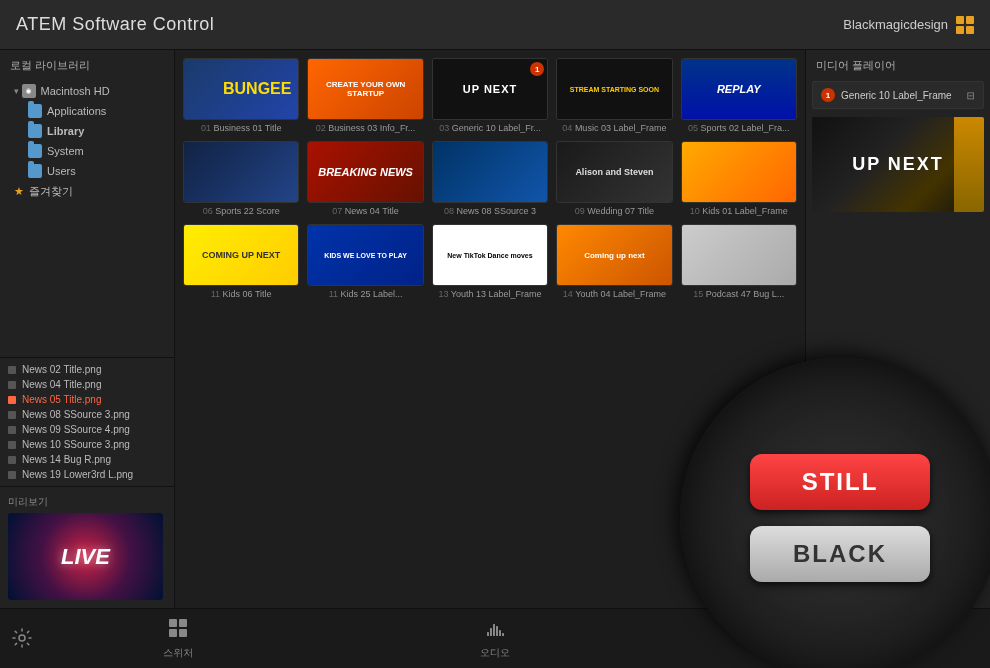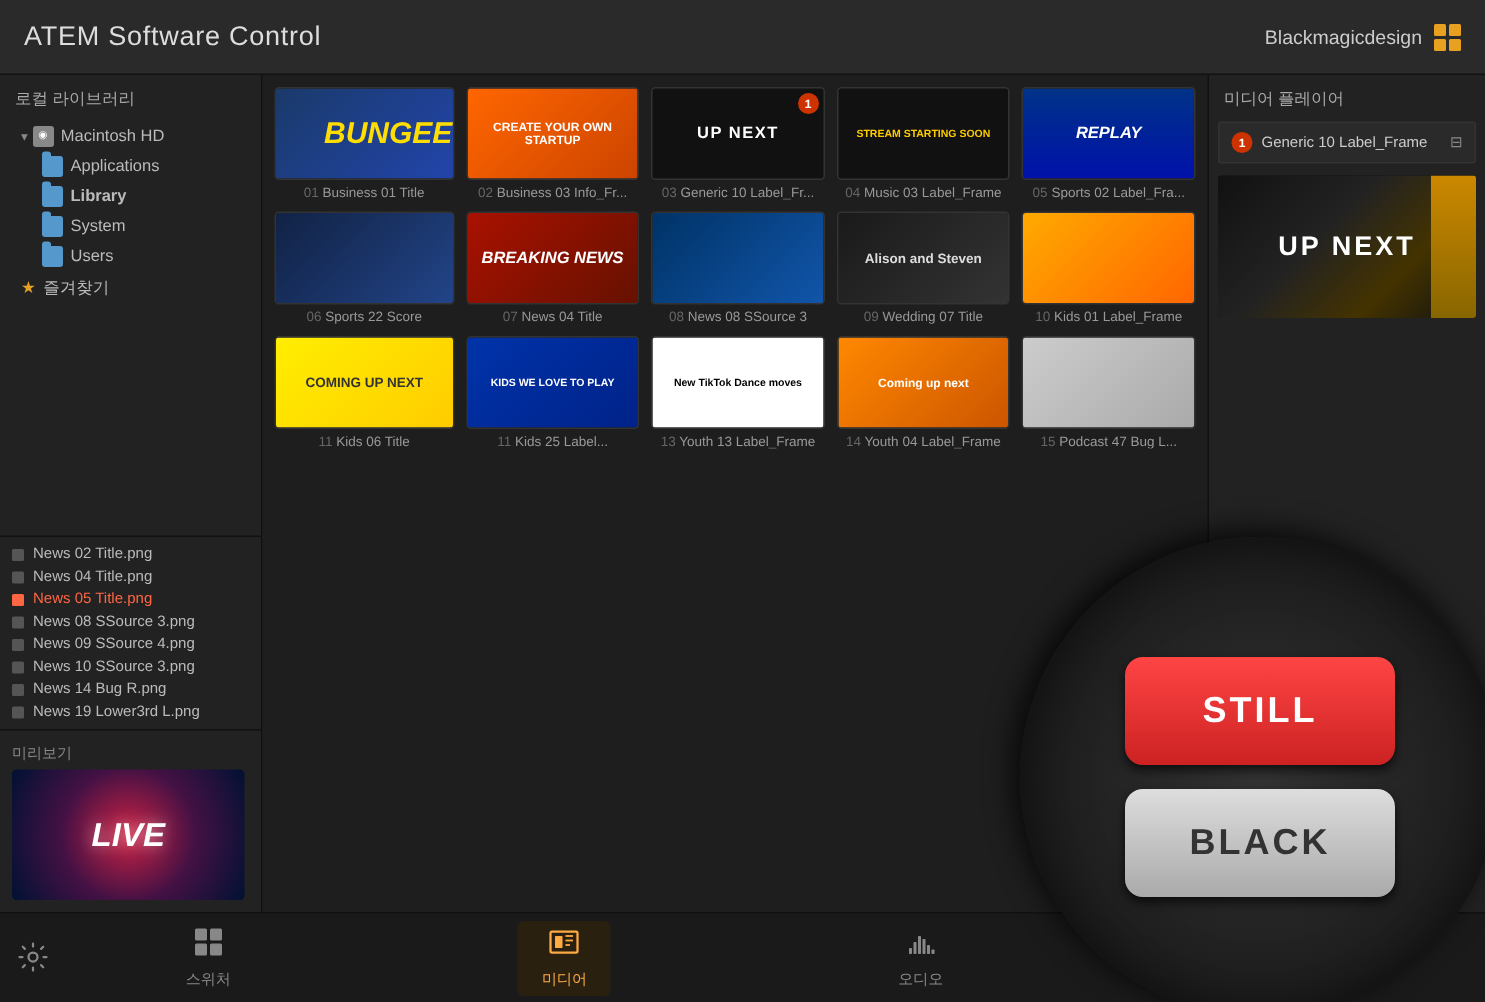--- a/index.html
+++ b/index.html
@@ -383,21 +383,21 @@
       display: flex;
       flex-direction: column;
       align-items: center;
       justify-content: center;
       gap: 16px;
       z-index: 100;
     }
 
     .big-button {
       width: 180px;
-      height: 72px;
+      height: 56px;
       border-radius: 12px;
       border: none;
       font-size: 24px;
       font-weight: 900;
       letter-spacing: 2px;
       cursor: pointer;
       box-shadow: 0 4px 8px rgba(0,0,0,0.5), 0 2px 4px rgba(0,0,0,0.3);
     }
 
     .still-button {
@@ -506,21 +506,21 @@
         <span>LIVE</span>
       </div>
     </div>
   </div>
 
   <div id="center-content">
     <div class="grid-container" id="grid-container">
     <div class="grid-item">
       <div class="thumb-wrap">
 
-        <div class="thumb" style="background:linear-gradient(135deg,#1a3a6a,#2244aa);color:#ffdd00;font-size:20px;font-style:italic;font-weight:900;padding-left:32px;">BUNGEE</div>
+        <div class="thumb" style="background:linear-gradient(135deg,#1a3a6a,#2244aa);color:#ffdd00;font-size:16px;font-weight:900;padding-left:32px;">BUNGEE</div>
       </div>
       <div class="item-label">
         <span class="item-number">01 </span>Business 01 Title
       </div>
     </div>
         <div class="grid-item">
       <div class="thumb-wrap">
 
         <div class="thumb" style="background:linear-gradient(135deg,#ff6600,#cc4400);color:#fff;font-size:8px;text-align:center;padding:4px;">CREATE YOUR OWN STARTUP</div>
       </div>
@@ -671,32 +671,20 @@
   <div class="nav-item">
     <span class="nav-icon">
       <svg width="20" height="20" viewBox="0 0 20 20" fill="#888">
           <rect x="1" y="1" width="8" height="8" rx="1"></rect>
           <rect x="11" y="1" width="8" height="8" rx="1"></rect>
           <rect x="1" y="11" width="8" height="8" rx="1"></rect>
           <rect x="11" y="11" width="8" height="8" rx="1"></rect>
         </svg>
     </span>
     <span class="nav-label">스위처</span>
-  </div>
-  <div class="nav-item active">
-    <span class="nav-icon">
-      <svg width="20" height="20" viewBox="0 0 20 20" fill="#ffaa44">
-          <rect x="1" y="3" width="18" height="14" rx="1" fill="none" stroke="#ffaa44" stroke-width="1.5"></rect>
-          <rect x="4" y="6" width="5" height="8" rx="0.5" fill="#ffaa44"></rect>
-          <line x1="11" y1="6" x2="16" y2="6" stroke="#ffaa44" stroke-width="1.2"></line>
-          <line x1="11" y1="9" x2="16" y2="9" stroke="#ffaa44" stroke-width="1.2"></line>
-          <line x1="11" y1="12" x2="14" y2="12" stroke="#ffaa44" stroke-width="1.2"></line>
-        </svg>
-    </span>
-    <span class="nav-label">미디어</span>
   </div>
   <div class="nav-item">
     <span class="nav-icon">
       <svg width="20" height="20" viewBox="0 0 20 20" fill="#888">
           <rect x="2" y="14" width="2" height="4" rx="0.5" fill="#888"></rect>
           <rect x="5" y="10" width="2" height="8" rx="0.5" fill="#888"></rect>
           <rect x="8" y="6" width="2" height="12" rx="0.5" fill="#888"></rect>
           <rect x="11" y="8" width="2" height="10" rx="0.5" fill="#888"></rect>
           <rect x="14" y="12" width="2" height="6" rx="0.5" fill="#888"></rect>
           <rect x="17" y="15" width="2" height="3" rx="0.5" fill="#888"></rect>

